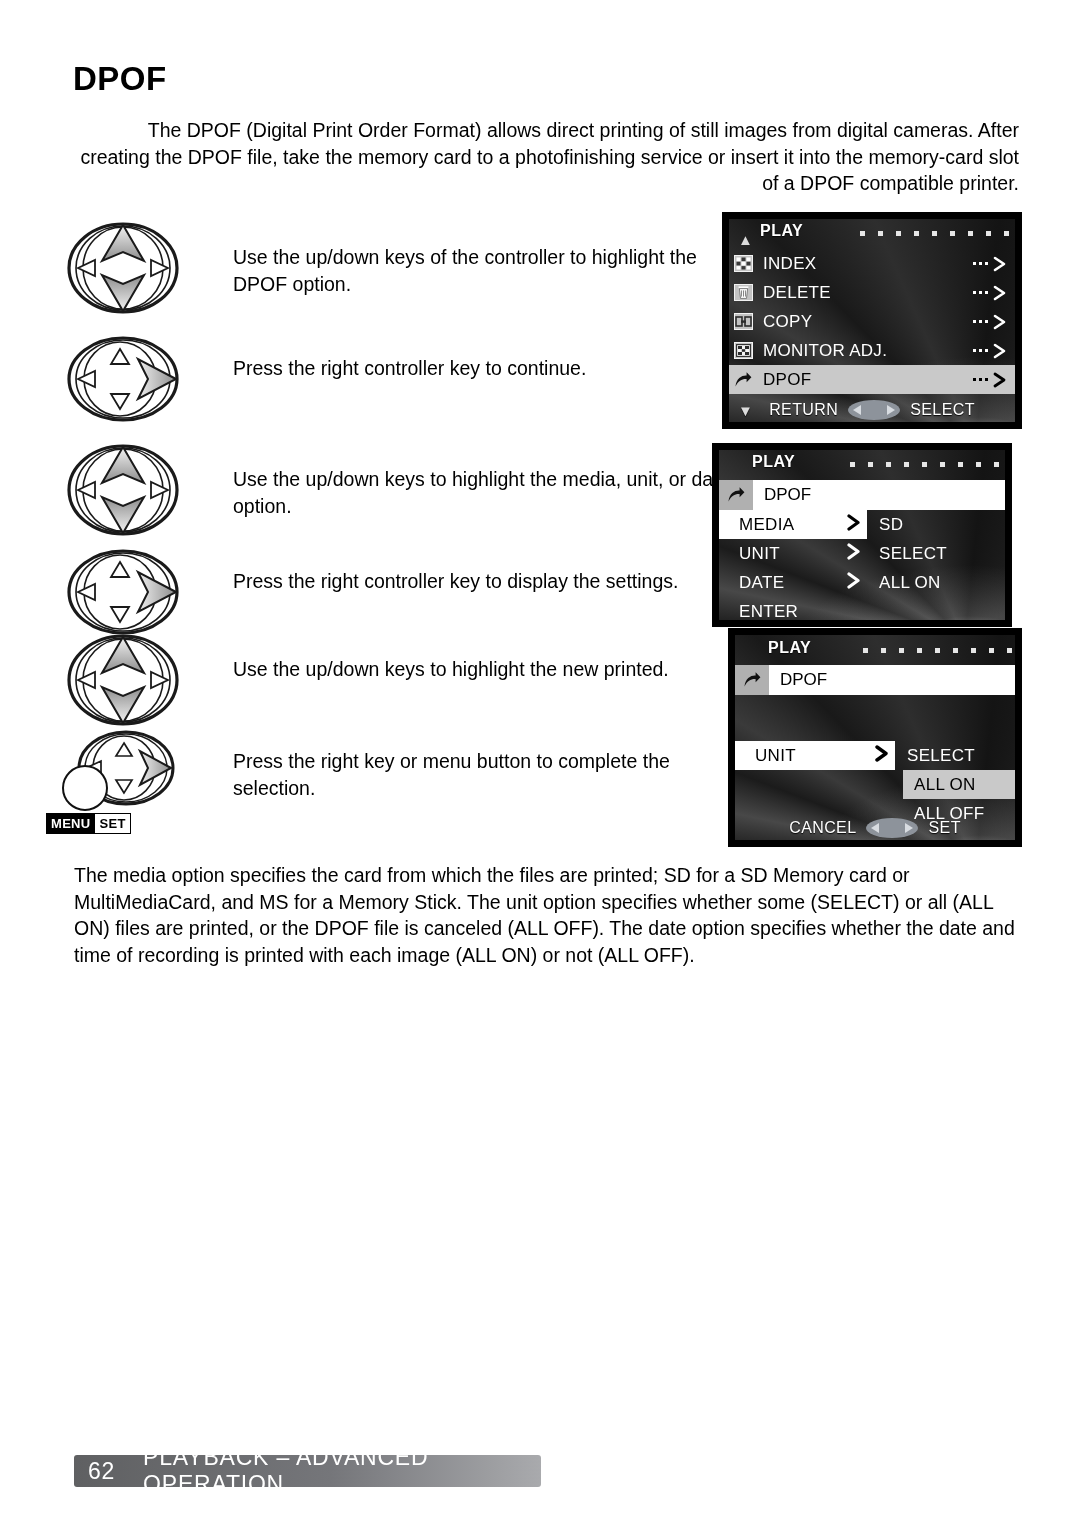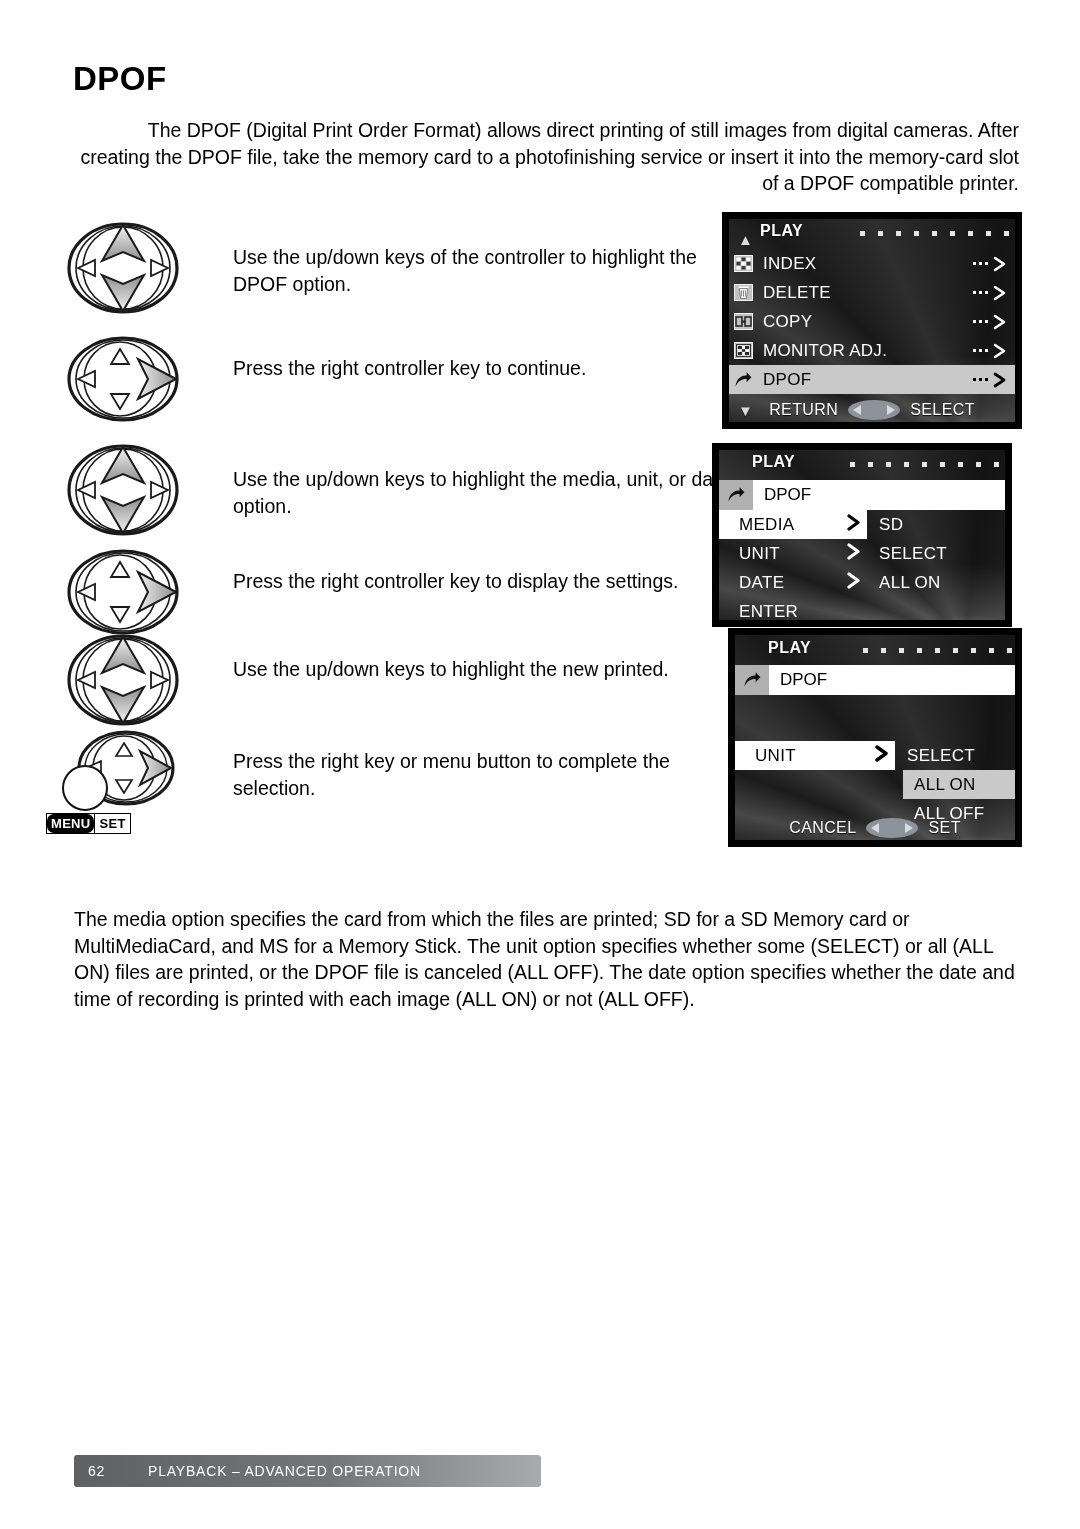--- a/index.html
+++ b/index.html
@@ -29,21 +29,21 @@
     left: 74px; top: 117px;
     width: 945px;
     font-size: 19.5px;
     line-height: 26.5px;
   }
   #intro p { margin: 0; text-align: right; }
 
   
   #closing {
     position: absolute;
-    left: 74px; top: 906px;
+    left: 74px; top: 862px;
     width: 950px;
     font-size: 19.5px;
     line-height: 26.5px;
   }
   #closing p { margin: 0; }
 
   
   .step {
     position: absolute;
     left: 64px;
@@ -80,21 +80,21 @@
     display: flex;
     height: 19px;
     border: 1px solid #000;
     font-size: 13px;
     font-weight: bold;
     letter-spacing: 0.3px;
   }
   .menu-set-label .m {
     background: #000; color: #fff;
     padding: 0 4px;
-    display: flex; align-items: center; border-radius: 7px;
+    display: flex; align-items: center;
   }
   .menu-set-label .s {
     background: #fff; color: #000;
     padding: 0 4px;
     display: flex; align-items: center;
     border-left: 1px solid #000;
   }
 
   
   .lcd {
@@ -264,21 +264,21 @@
 
   
   #footer-bar {
     position: absolute;
     left: 74px; top: 1455px;
     width: 467px; height: 32px;
     border-radius: 3px;
     background: linear-gradient(to right, #5f6062 0%, #75767a 55%, #a9aaad 100%);
     display: flex; align-items: center;
     color: #fff;
-    font-size: 14px;
+    font-size: 23px;
     letter-spacing: 0.8px;
   }
   #footer-bar .pg { margin-left: 14px; width: 60px; }
   #footer-bar .ft { }
 </style>
 </head>
 <body>
 
 <div id="page-title">DPOF</div>
 

